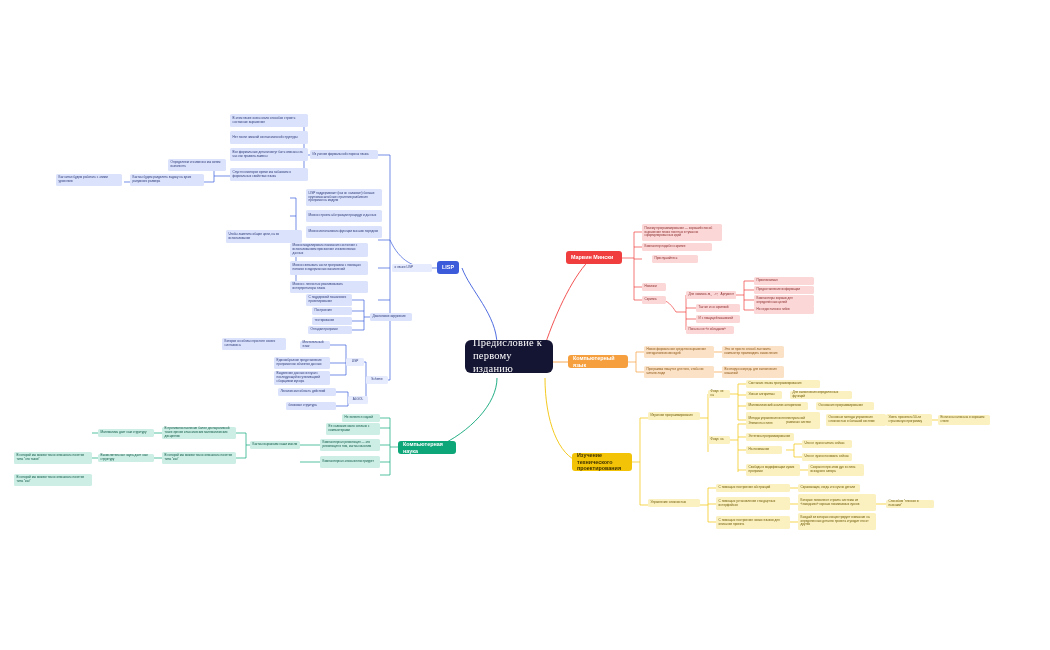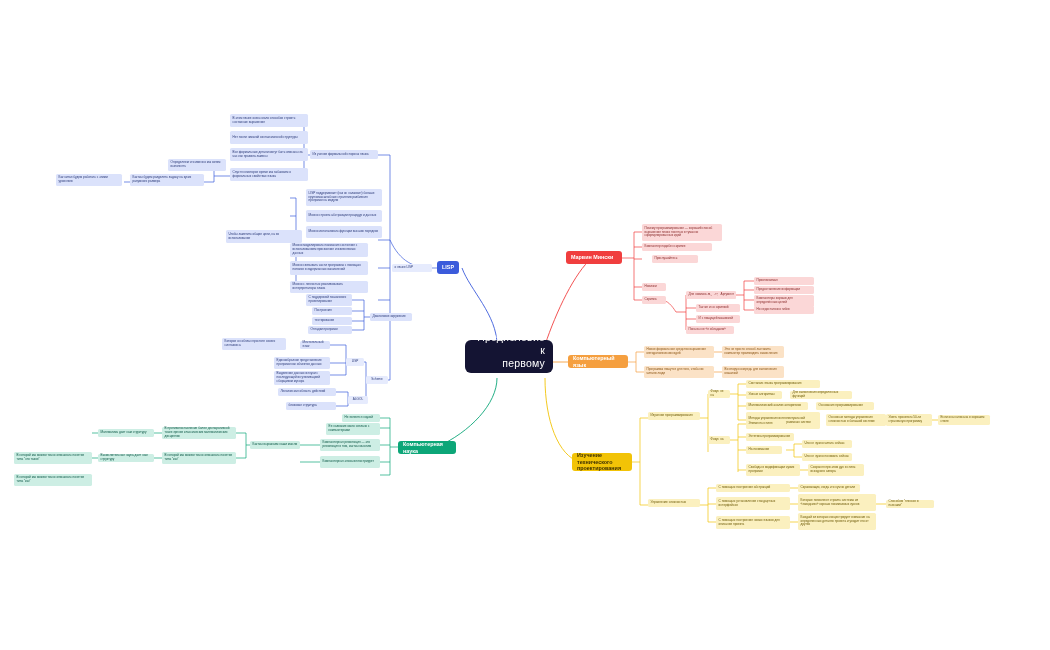--- a/index.html
+++ b/index.html
@@ -3,21 +3,21 @@
 <meta charset="utf-8">
 <style>
   html,body{margin:0;padding:0;background:#ffffff;}
   body{width:1050px;height:650px;overflow:hidden;font-family:"Liberation Sans","DejaVu Sans",sans-serif;}
   #stage{position:relative;width:1050px;height:650px;}
   svg#links{position:absolute;left:0;top:0;width:1050px;height:650px;pointer-events:none;}
   .node{position:absolute;box-sizing:border-box;border-radius:3px;display:flex;align-items:center;}
   .node span{display:block;width:100%;line-height:1.22;}
   .root{background:#141433;color:#ffffff;border-radius:6px;font-size:10.5px;text-align:center;
         justify-content:center;padding:6px 8px;letter-spacing:.2px;}
-  .root span{text-align:right;}
+  .root span{text-align:left;font-family:Liberation Serif, serif;}
   
   .main{color:#ffffff;font-size:5.4px;font-weight:bold;padding:3px 5px;border-radius:3px;}
   .m-lisp{background:#3b5bdb;}
   .m-minsky{background:#f03e3e;}
   .m-complang{background:#f59f3f;}
   .m-compsci{background:#0ca678;}
   .m-eng{background:#f2c307;color:#3d3000;}
   
   .lf{font-size:3.1px;padding:2.1px 2.6px;border-radius:1.6px;}
   .b1{background:#dbe2fb;color:#2b3a78;}

